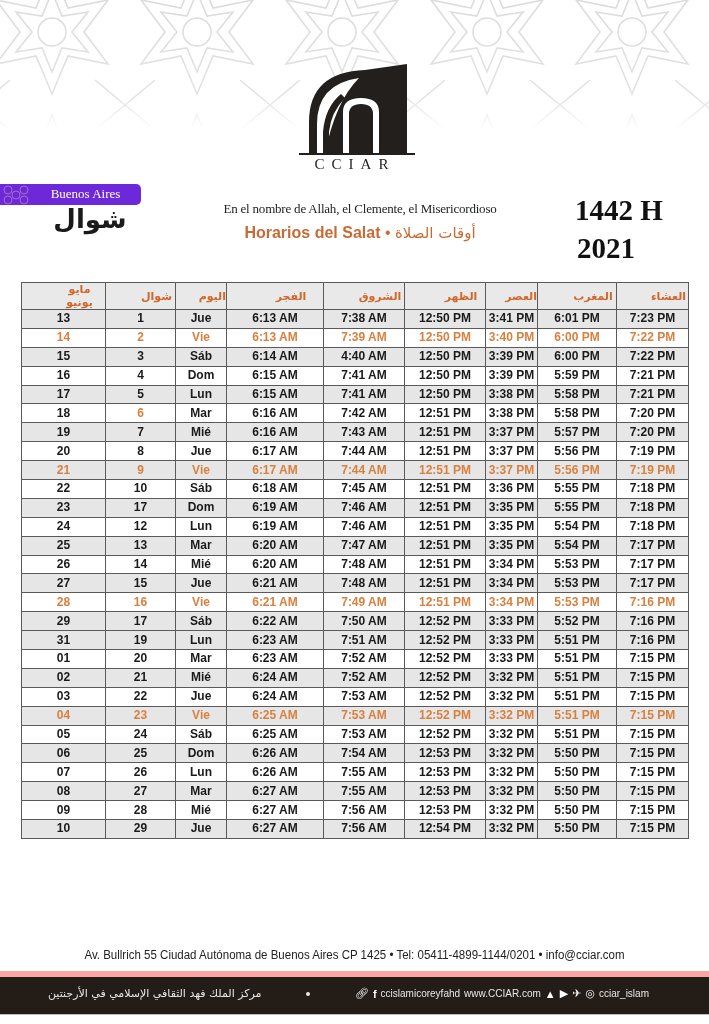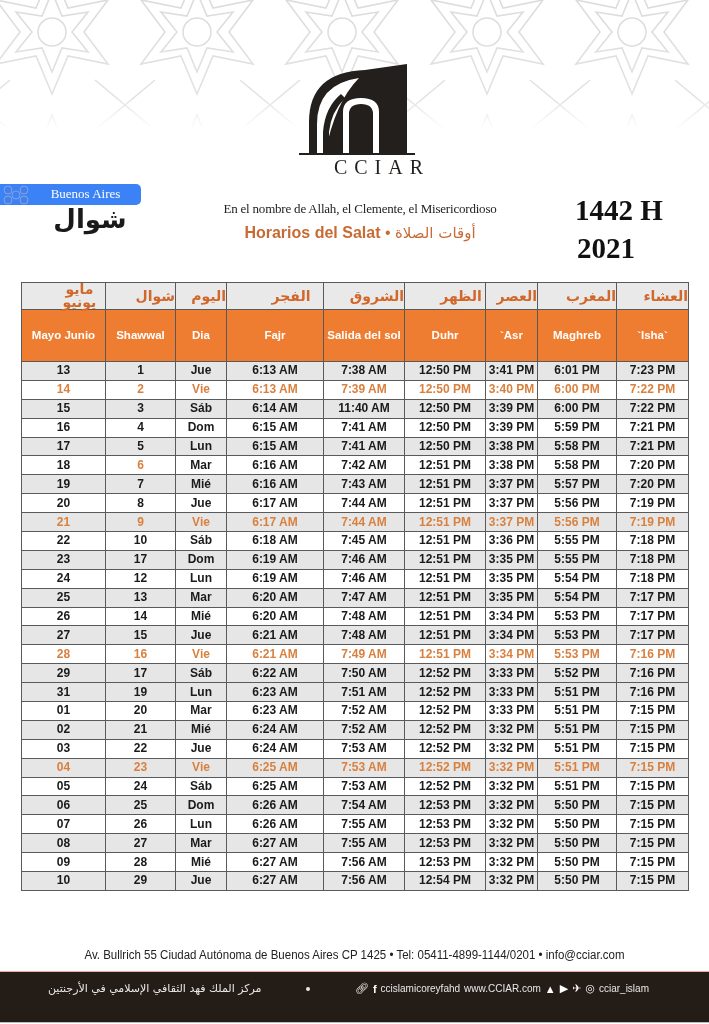--- a/index.html
+++ b/index.html
@@ -3,25 +3,25 @@
   <meta charset="utf-8">
   <style>
     * { box-sizing: border-box; margin: 0; padding: 0; }
     html, body { width: 709px; height: 1024px; background: #ffffff; overflow: hidden; }
     body { position: relative; font-family: "Liberation Sans", sans-serif; color: #1a1a1a; }
 
     .pattern { position: absolute; left: 0; top: 0; width: 709px; height: 130px; overflow: hidden; }
     .pattern svg { display: block; }
 
     .logo { position: absolute; left: 295px; top: 62px; width: 120px; height: 94px; }
-    .logo-text { position: absolute; left: 280px; top: 156px; width: 150px; text-align: right;
-      font-family: "Liberation Serif", serif; font-size: 20px; letter-spacing: 7px; color: #231f1c; }
+    .logo-text { position: absolute; left: 280px; top: 156px; width: 150px; text-align: center;
+      font-family: "Liberation Serif", serif; font-size: 15px; letter-spacing: 7px; color: #231f1c; }
 
     .city-badge { position: absolute; left: 0; top: 184px; width: 141px; height: 21px;
-      background: #3b82f6; border-radius: 0 5px 5px 0; }
+      background: #6d28d9; border-radius: 0 5px 5px 0; }
     .city-badge .tile { position: absolute; left: 0; top: 0; width: 32px; height: 21px; opacity: 0.55; }
     .city-badge .label { position: absolute; left: 36px; right: 6px; top: 2px; text-align: center;
       font-family: "Liberation Serif", serif; font-size: 13px; color: #ffffff; }
 
     .month-ar { position: absolute; left: 20px; top: 204px; width: 140px; text-align: center;
       font-family: "DejaVu Sans", sans-serif; font-weight: bold; font-size: 26px; color: #1a1a1a; direction: rtl; }
     .month-es { position: absolute; left: 18px; top: 242px; width: 145px; text-align: center;
       font-family: "Liberation Serif", serif; font-weight: bold; font-size: 25px; color: #111; margin-top: 36px; }
 
     .invocation { position: absolute; left: 200px; top: 201px; width: 320px; text-align: center;
@@ -33,34 +33,34 @@
 
     .year-h { position: absolute; left: 575px; top: 194px; font-family: "Liberation Serif", serif;
       font-weight: bold; font-size: 29px; color: #111; }
     .year-g { position: absolute; left: 577px; top: 232px; font-family: "Liberation Serif", serif;
       font-weight: bold; font-size: 29px; color: #111; }
 
     table.prayer { position: absolute; left: 21px; top: 282px; width: 667px; border-collapse: collapse;
       table-layout: fixed; }
     table.prayer td, table.prayer th { border: 1px solid #5a5a5a; text-align: center; padding: 0; }
     tr.head-ar th { height: 24px; background: #e9e9e9; color: #d2672a; font-family: "DejaVu Sans", sans-serif;
-      font-weight: bold; font-size: 14px; line-height: 13px; direction: rtl; padding-left: 32px; }
+      font-weight: bold; font-size: 11px; line-height: 13px; direction: rtl; padding-left: 32px; }
     tr.head-es th { height: 52px; background: #ef7d31; color: #ffffff; font-weight: bold;
       font-size: 11.5px; line-height: 13px; }
     tr.data-row td { height: 18.9px; font-size: 12px; font-weight: bold; color: #1a1a1a; line-height: 17px; }
     tr.data-row.shade td { background: #e6e6e6; }
     tr.data-row.white td { background: #ffffff; }
     tr.data-row.friday td { color: #d9803f; }
     td.hl { color: #d9803f !important; }
 
     .address { position: absolute; left: 0; top: 948px; width: 709px; text-align: center;
       font-family: "Liberation Sans Narrow", "Liberation Sans", sans-serif; font-size: 12.5px; color: #222;
       transform: scaleX(0.92); }
-    .footer-bar { position: absolute; left: 0; top: 971px; width: 709px; height: 52px; background: #241c17;
-      border-top: 1px solid #fca5a5; border-bottom: 1px solid #bdbdbd; }
+    .footer-bar { position: absolute; left: 0; top: 971px; width: 709px; height: 44px; background: #241c17;
+      border-top: 6px solid #fca5a5; border-bottom: 1px solid #bdbdbd; }
     .footer-inner { position: absolute; left: 48px; right: 60px; top: 10px; display: flex; align-items: center;
       justify-content: space-between; color: #e8e8e8; font-size: 10px; white-space: nowrap; }
     .footer-ar { font-family: "DejaVu Sans", sans-serif; font-size: 11px; direction: rtl; }
     .footer-social { display: flex; align-items: center; gap: 4px; }
     .footer-social .ico { display: inline-block; font-size: 11px; color: #fff; }
     .dot { display: inline-block; width: 4px; height: 4px; background: #e8e8e8; border-radius: 50%; margin: 0 5px; }
   </style>
 </head>
 <body>
 
@@ -139,31 +139,20 @@
       <th>مايو يونيو</th>
       <th>شوال</th>
       <th>اليوم</th>
       <th>الفجر</th>
       <th>الشروق</th>
       <th>الظهر</th>
       <th>العصر</th>
       <th>المغرب</th>
       <th>العشاء</th>
     </tr>
-    <tr class="head-es">
-      <th>Mayo Junio</th>
-      <th>Shawwal</th>
-      <th>Dia</th>
-      <th>Fajr</th>
-      <th>Salida del sol</th>
-      <th>Duhr</th>
-      <th>`Asr</th>
-      <th>Maghreb</th>
-      <th>`Isha`</th>
-    </tr>
   </thead>
   <tbody id="tbody">
       <tr class="data-row shade">
         <td>13</td>
         <td>1</td>
         <td>Jue</td>
         <td>6:13 AM</td>
         <td>7:38 AM</td>
         <td>12:50 PM</td>
         <td>3:41 PM</td>
@@ -179,21 +168,21 @@
         <td>12:50 PM</td>
         <td>3:40 PM</td>
         <td>6:00 PM</td>
         <td>7:22 PM</td>
       </tr>
       <tr class="data-row shade">
         <td>15</td>
         <td>3</td>
         <td>Sáb</td>
         <td>6:14 AM</td>
-        <td>11:40 AM</td>
+        <td>4:40 AM</td>
         <td>12:50 PM</td>
         <td>3:39 PM</td>
         <td>6:00 PM</td>
         <td>7:22 PM</td>
       </tr>
       <tr class="data-row white">
         <td>16</td>
         <td>4</td>
         <td>Dom</td>
         <td>6:15 AM</td>

